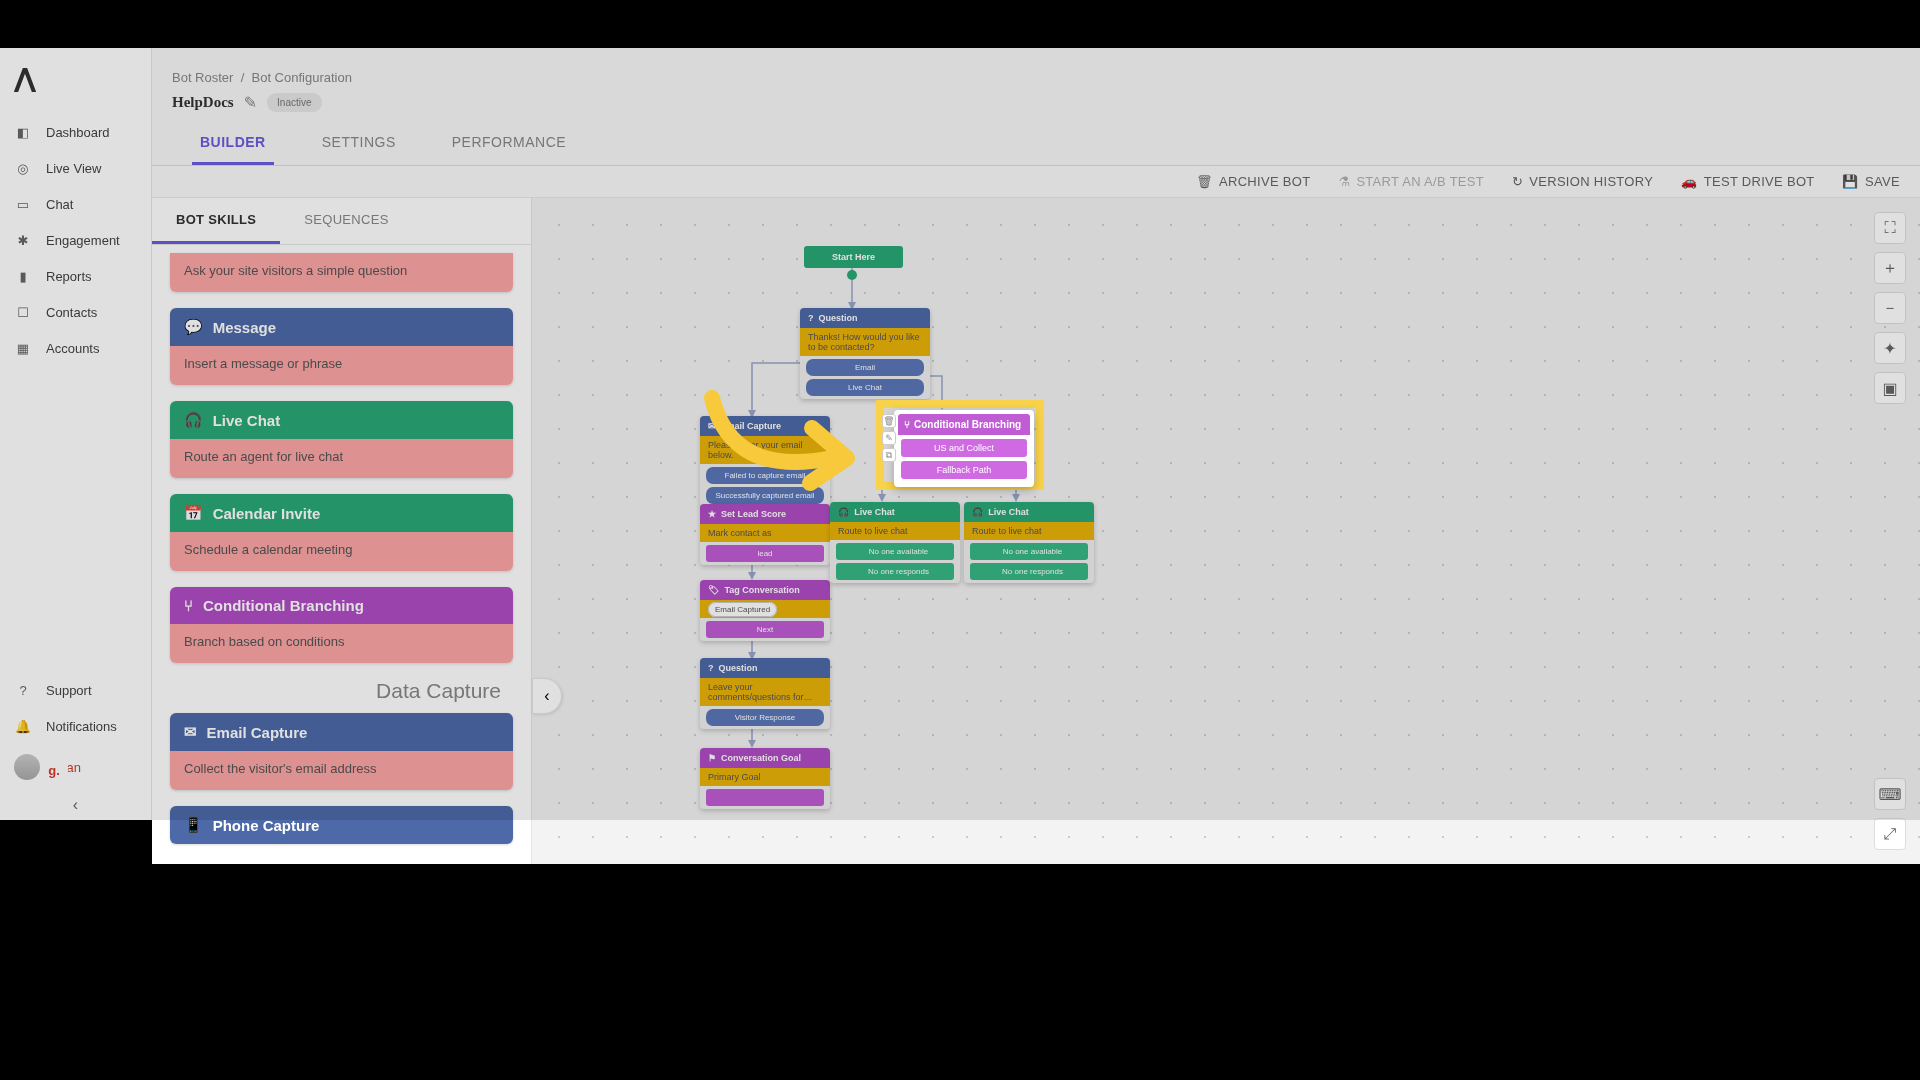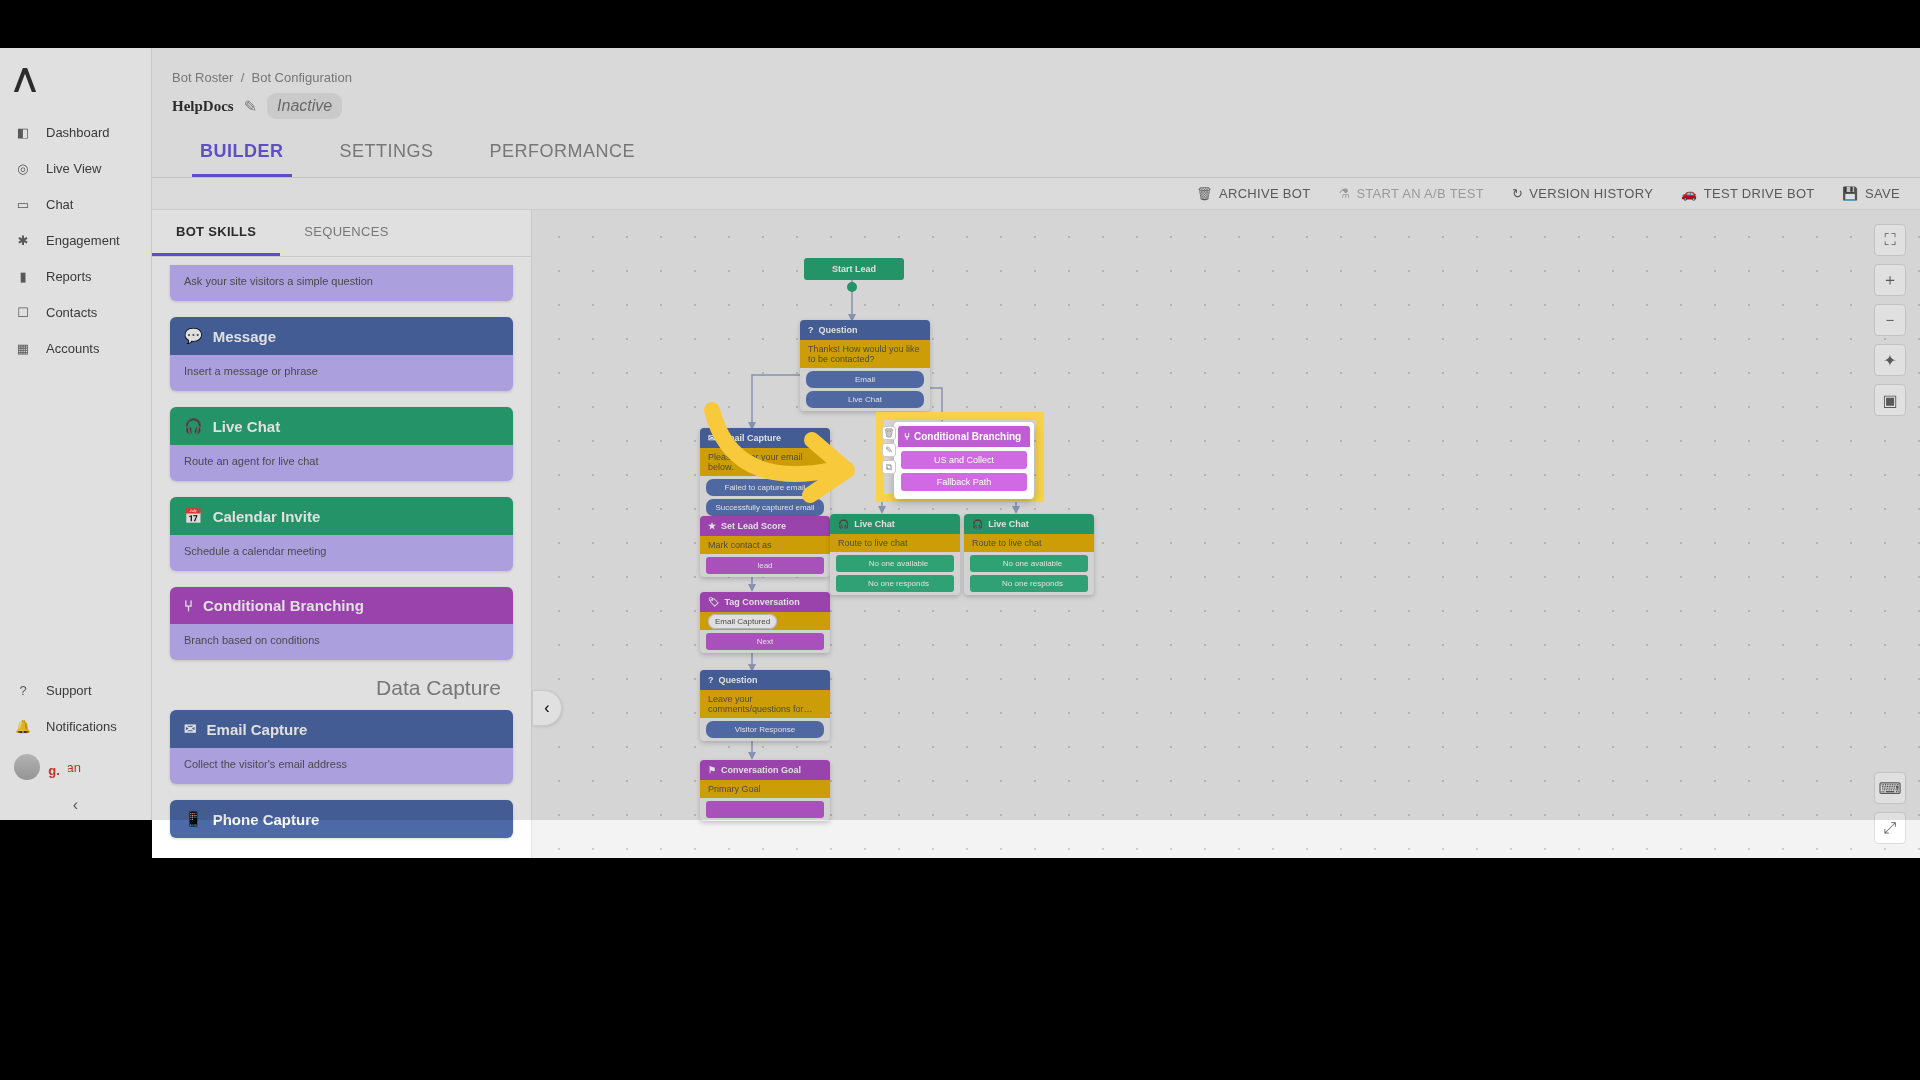--- a/index.html
+++ b/index.html
@@ -19,41 +19,41 @@
   .avatar { width: 26px; height: 26px; border-radius: 50%; background: linear-gradient(#ccc,#aaa); }
   .g-badge { position:absolute; left:42px; bottom:8px; width:24px; height:24px; border-radius:50%; background:#fff; display:flex; align-items:center; justify-content:center; font-weight:700; color:#d63d2d; box-shadow:0 0 0 2px #fff; }
   .collapse { text-align: center; padding: 6px; color: #666; cursor: pointer; }
 
   
   .main { flex: 1; display: flex; flex-direction: column; background: #f7f7f7; }
   .crumbs { padding: 22px 20px 4px; font-size: 13px; color: #888; }
   .crumbs a { color: #888; }
   .title-row { padding: 4px 20px 10px; display: flex; align-items: center; gap: 10px; }
   .title-row .title { font-weight: 700; font-size: 15px; color: #333; font-family: Liberation Serif, serif; }
-  .status-badge { background: #e6e6e6; color: #777; font-size: 16px; padding: 4px 10px; border-radius: 9px; font-style: italic; }
+  .status-badge { background: #e6e6e6; color: #777; font-size: 10px; padding: 4px 10px; border-radius: 9px; }
 
   .tabs { display: flex; gap: 40px; padding: 0 40px; border-bottom: 1px solid #ddd; }
-  .tab { padding: 12px 8px; font-size: 18px; letter-spacing: .5px; color: #888; border-bottom: 3px solid transparent; cursor: pointer; }
+  .tab { padding: 12px 8px; font-size: 14px; letter-spacing: .5px; color: #888; border-bottom: 3px solid transparent; cursor: pointer; }
   .tab.active { color: #6a5ce0; border-color: #6a5ce0; font-weight: 600; }
 
   .action-bar { display: flex; justify-content: flex-end; gap: 28px; padding: 8px 20px; border-bottom: 1px solid #e7e7e7; background:#fafafa; }
   .action-item { display: flex; align-items: center; gap: 6px; font-size: 13px; color: #666; cursor: pointer; letter-spacing:.3px; }
   .action-item.disabled { opacity: .5; }
 
   
   .builder { flex: 1; display: flex; position: relative; }
   .skills-panel { width: 380px; background:#fff; border-right:1px solid #e5e5e5; display:flex; flex-direction:column; }
   .skills-tabs { display:flex; border-bottom:1px solid #e5e5e5; }
   .skills-tab { flex:0 0 auto; padding:14px 24px; font-size:13px; color:#888; border-bottom:3px solid transparent; cursor:pointer; letter-spacing:.3px; }
   .skills-tab.active { color:#333; border-color:#6a5ce0; font-weight:600; }
   .skills-scroll { flex:1; overflow:auto; padding:8px 18px 20px; }
   .section-heading { font-size:21px; color:#888; margin:16px 12px 10px;text-align:right; }
   .skill-card { border-radius:6px; overflow:hidden; margin-bottom:16px; box-shadow:0 1px 3px rgba(0,0,0,.15); cursor:grab; }
   .skill-card .head { display:flex; align-items:center; gap:10px; padding:10px 14px; color:#fff; font-weight:600; font-size:15px; }
-  .skill-card .body { padding:10px 14px 14px; font-size:11px; color:#555; background:#c4b5fd; }
+  .skill-card .body { padding:10px 14px 14px; font-size:13px; color:#555; background:#fca5a5; }
   .skill-blue .head { background:#4d69a8; }
   .skill-green .head { background:#2aa876; }
   .skill-purple .head { background:#b14dc4; }
 
   .panel-toggle { position:absolute; left:380px; top:480px; width:30px; height:36px; background:#fff; border-radius:0 18px 18px 0; border:1px solid #e5e5e5; display:flex; align-items:center; justify-content:center; cursor:pointer; z-index:5; box-shadow:1px 1px 3px rgba(0,0,0,.1); }
 
   
   .canvas { flex:1; position:relative; overflow:hidden; background:#f3f3f3; }
   .dots { position:absolute; inset:0; background-image: radial-gradient(#ccc 1px, transparent 1px); background-size: 34px 34px; background-position: 10px 10px; }
 
@@ -279,21 +279,21 @@
           <path d="M380 254 H350 V302"></path>
             <polygon class="arrow" points="350,304 346,296 354,296"></polygon>
 
           <path d="M440 268 H484 V302"></path>
             <polygon class="arrow" points="484,304 480,296 488,296"></polygon>
 
           <line x1="220" y1="524" x2="220" y2="548"></line>
             <polygon class="arrow" points="220,550 216,542 224,542"></polygon>
         </svg>
 
-        <div class="start-pill" style="left:272px; top:48px;">Start Lead</div>
+        <div class="start-pill" style="left:272px; top:48px;">Start Here</div>
         <div class="start-dot" style="left:315px; top:72px;"></div>
 
         <div class="node nb-blue" style="left:268px; top:110px;">
           <div class="nhead">
               <span>?</span>
               <span>Question</span>
             </div>
           <div class="nbody">Thanks! How would you like to be contacted?</div>
           <div class="pill">Email</div>
           <div class="pill">Live Chat</div>

